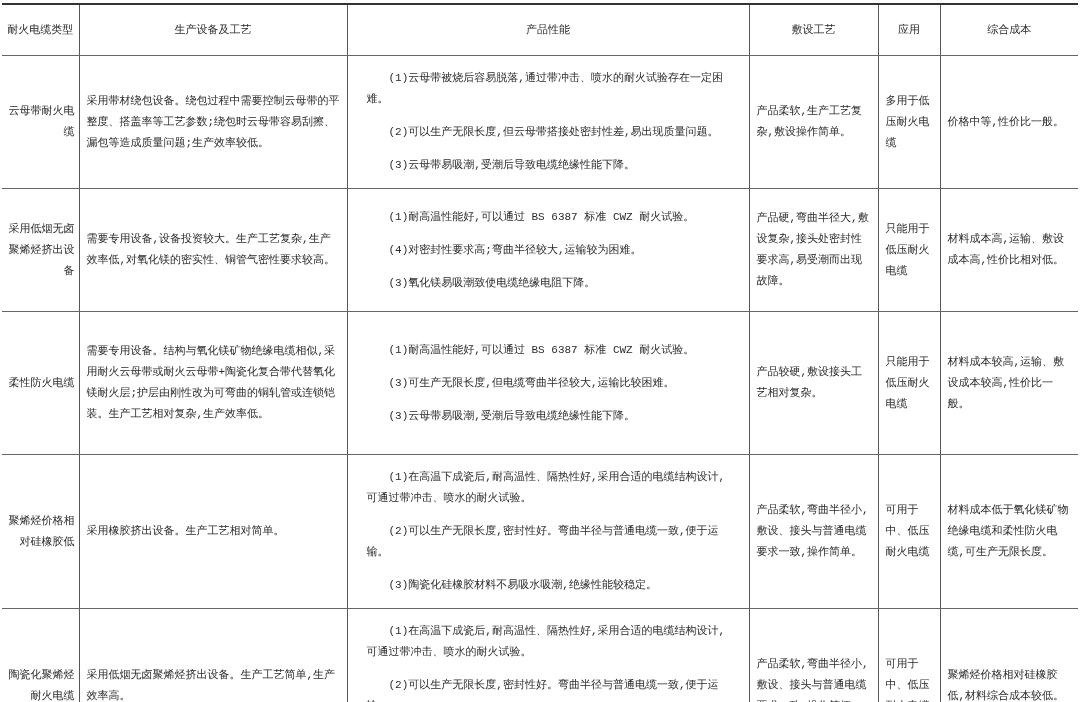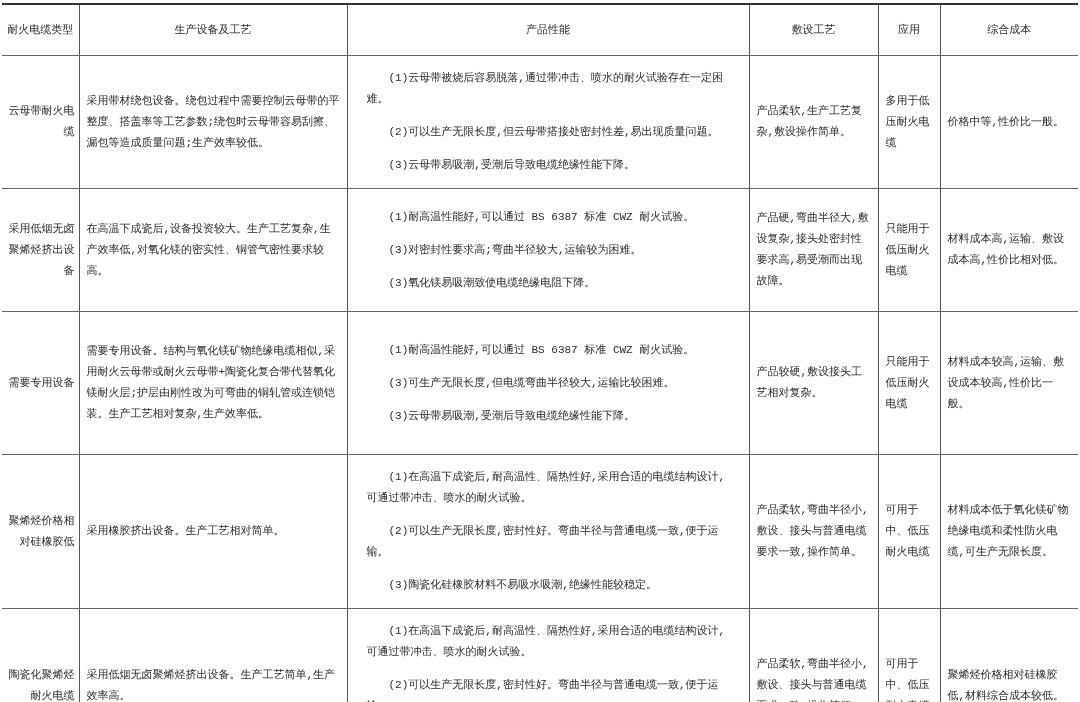--- a/index.html
+++ b/index.html
@@ -66,32 +66,32 @@
         <p>(1)云母带被烧后容易脱落,通过带冲击、喷水的耐火试验存在一定困难。</p>
         <p>(2)可以生产无限长度,但云母带搭接处密封性差,易出现质量问题。</p>
         <p>(3)云母带易吸潮,受潮后导致电缆绝缘性能下降。</p>
       </td>
       <td>产品柔软,生产工艺复杂,敷设操作简单。</td>
       <td>多用于低压耐火电缆</td>
       <td>价格中等,性价比一般。</td>
     </tr>
     <tr class="r2">
       <td class="c-type">采用低烟无卤聚烯烃挤出设备</td>
-      <td>在高温下成瓷后,设备投资较大。生产工艺复杂,生产效率低,对氧化镁的密实性、铜管气密性要求较高。</td>
+      <td>需要专用设备,设备投资较大。生产工艺复杂,生产效率低,对氧化镁的密实性、铜管气密性要求较高。</td>
       <td class="c-perf">
         <p>(1)耐高温性能好,可以通过 BS 6387 标准 CWZ 耐火试验。</p>
-        <p>(3)对密封性要求高;弯曲半径较大,运输较为困难。</p>
+        <p>(4)对密封性要求高;弯曲半径较大,运输较为困难。</p>
         <p>(3)氧化镁易吸潮致使电缆绝缘电阻下降。</p>
       </td>
       <td>产品硬,弯曲半径大,敷设复杂,接头处密封性要求高,易受潮而出现故障。</td>
       <td>只能用于低压耐火电缆</td>
       <td>材料成本高,运输、敷设成本高,性价比相对低。</td>
     </tr>
     <tr class="r3">
-      <td class="c-type">需要专用设备</td>
+      <td class="c-type">柔性防火电缆</td>
       <td>需要专用设备。结构与氧化镁矿物绝缘电缆相似,采用耐火云母带或耐火云母带+陶瓷化复合带代替氧化镁耐火层;护层由刚性改为可弯曲的铜轧管或连锁铠装。生产工艺相对复杂,生产效率低。</td>
       <td class="c-perf">
         <p>(1)耐高温性能好,可以通过 BS 6387 标准 CWZ 耐火试验。</p>
         <p>(3)可生产无限长度,但电缆弯曲半径较大,运输比较困难。</p>
         <p>(3)云母带易吸潮,受潮后导致电缆绝缘性能下降。</p>
       </td>
       <td>产品较硬,敷设接头工艺相对复杂。</td>
       <td>只能用于低压耐火电缆</td>
       <td>材料成本较高,运输、敷设成本较高,性价比一般。</td>
     </tr>

